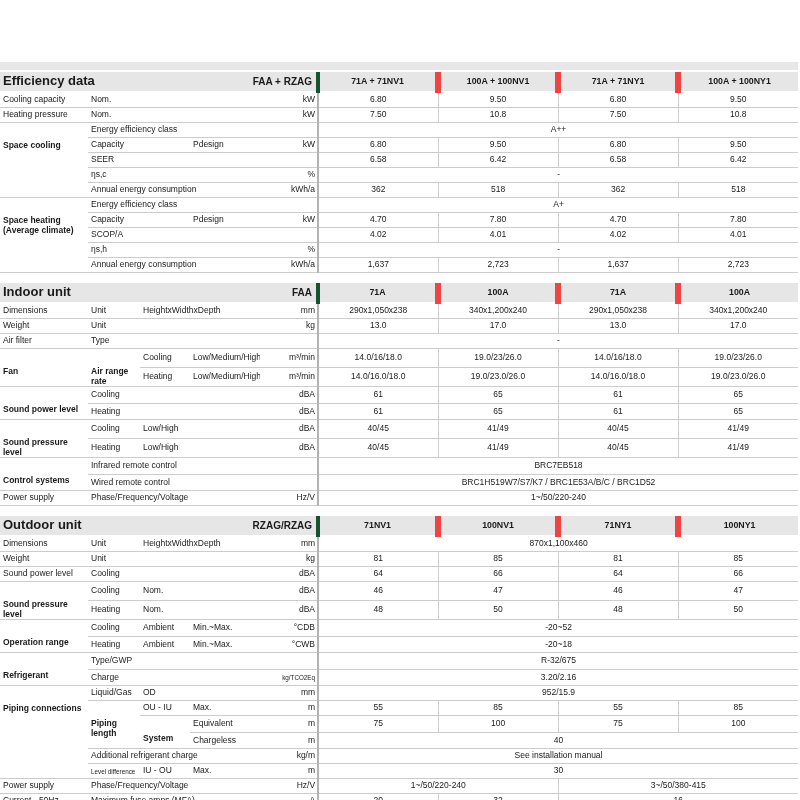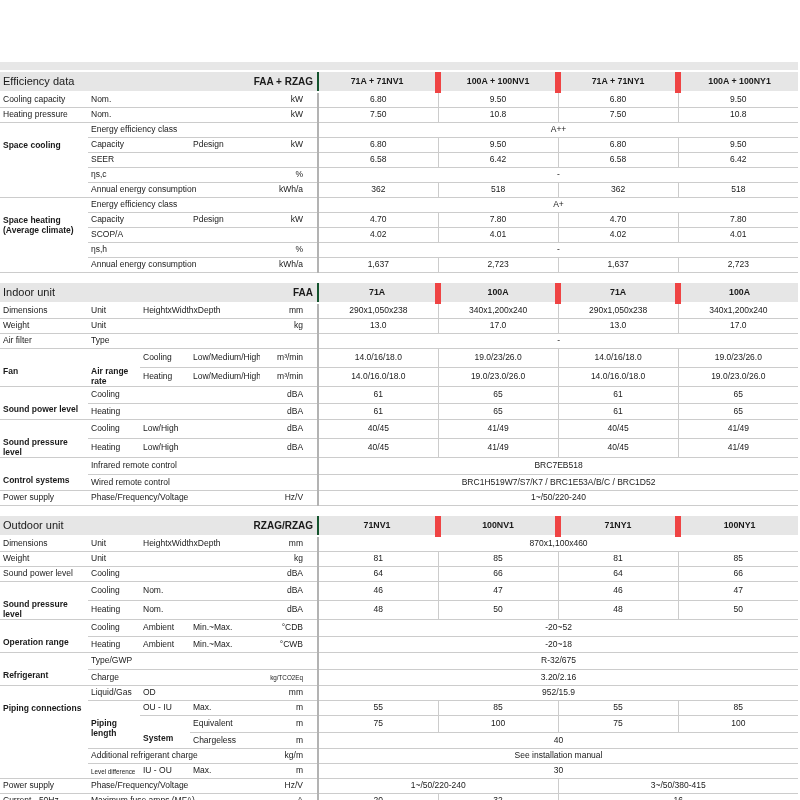--- a/index.html
+++ b/index.html
@@ -4,27 +4,27 @@
 <style>
   html,body{margin:0;padding:0;}
   body{width:800px;height:800px;background:#ffffff;overflow:hidden;
        font-family:"Liberation Sans","DejaVu Sans",sans-serif;color:#1a1a1a;}
   .sheet{padding-top:62px;}
   .prestrip{height:8px;background:#e7e7e7;margin-bottom:2px;width:798px;}
   table{border-collapse:collapse;table-layout:fixed;width:798px;margin:0 0 10px 0;}
   th,td{padding:0;font-size:8.5px;line-height:1.12;overflow:hidden;white-space:normal;}
   .hrow th{background:#e6e6e6;height:19px;font-weight:bold;font-size:8.8px;border-bottom:2px solid #ffffff;}
   .hsplit{display:flex;justify-content:space-between;align-items:center;height:100%;padding:0 4px 0 3px;}
-  .hsplit .ttl{font-size:11px;font-weight:normal;}
+  .hsplit .ttl{font-size:13px;font-weight:bold;}
   .hsplit .mdl{font-size:10px;font-weight:bold;}
   .hcol{text-align:center;border-left:6px solid #ef4444;}
-  .hcol.hfirst{border-left:2px solid #14532d;}
+  .hcol.hfirst{border-left:4px solid #14532d;}
   .brow td{height:14px;border-bottom:1px solid #cccccc;background:#ffffff;vertical-align:middle;}
   td.lbl{text-align:left;padding-left:3px;}
-  td.unit{text-align:right;padding-right:14px;}
+  td.unit{text-align:right;padding-right:2px;}
   td.val{text-align:center;}
   td.val+td.val{border-left:1px solid #cccccc;}
   td.val.vfirst{border-left:2px solid #b3b3b3;}
   td.rsp{vertical-align:top;padding-top:18px;font-weight:bold;}
   td.sm{font-size:6.3px;}
 </style>
 </head>
 <body>
 
 <div class="sheet">

